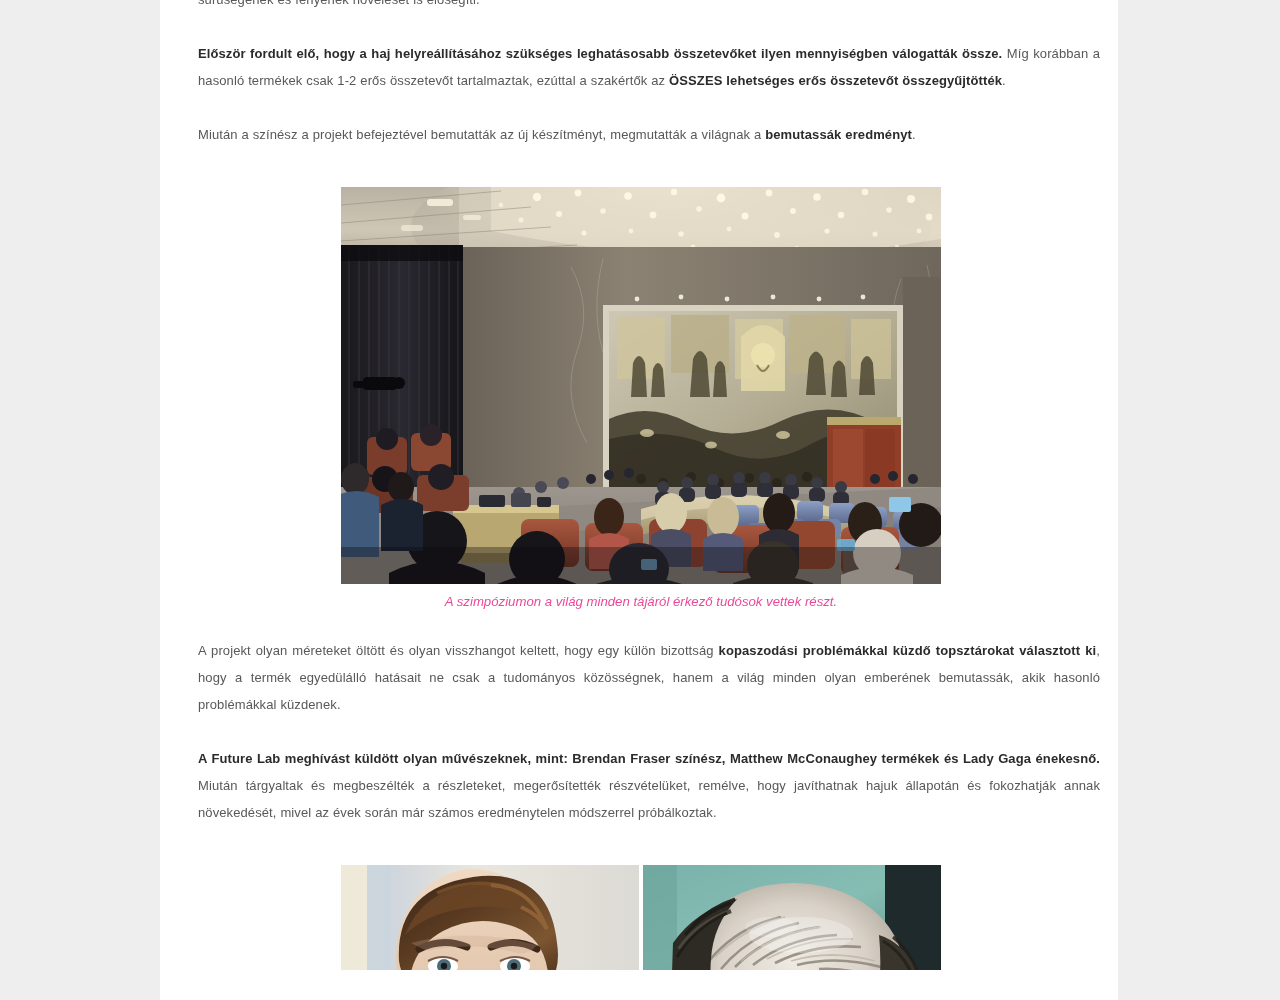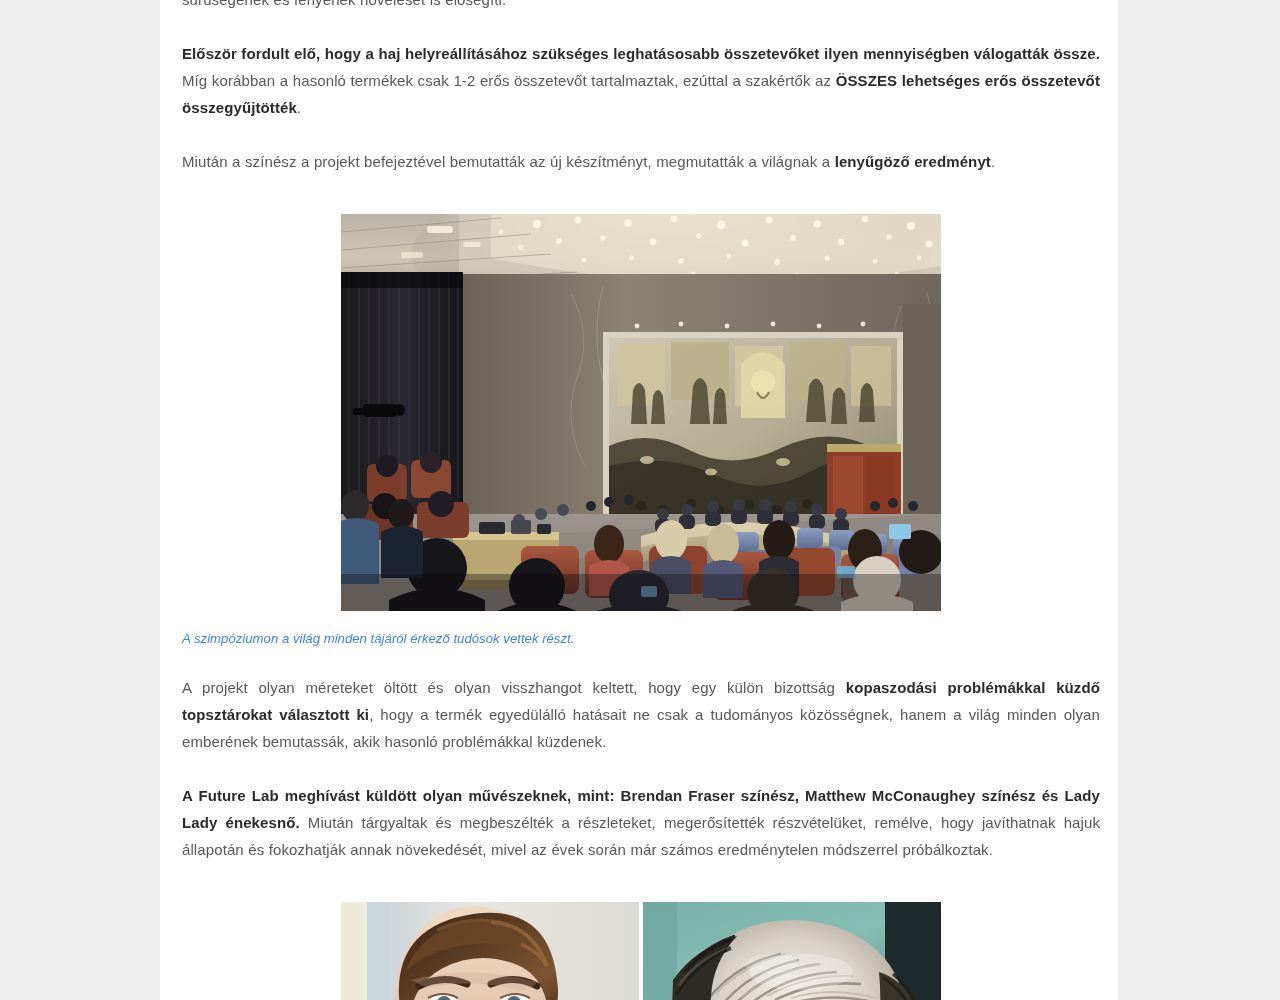--- a/index.html
+++ b/index.html
@@ -35,45 +35,45 @@
   }
 
   .article-body {
     position: relative;
     top: -14px;
     width: 918px;
     margin: 0 auto;
   }
 
   p.para {
-    margin: 0 0 27px 0;
-    font-size: 15px;
+    margin: 0 0 27px 16px;
+    font-size: 13px;
     line-height: 27px;
     color: #585858;
     text-align: justify;
     letter-spacing: 0.1px;
     word-spacing: 0.2px;
   }
 
   p.para b, p.para strong {
     color: #2b2b2b;
     font-weight: bold;
   }
 
   .figure {
     margin: 0 0 0 0;
     text-align: center;
   }
 
   .figure-caption {
     font-size: 13.2px;
     font-style: italic;
-    color: #3b82f6;
-    text-align: left;
-    margin: 19px 0 0 0;
+    color: #ec4899;
+    text-align: center;
+    margin: 9px 0 0 0;
     line-height: 18px;
   }
 
   
   .un-photo {
     position: relative;
     width: 600px;
     height: 397px;
     margin: 0 auto;
     background: #1b1a18;
@@ -111,21 +111,21 @@
 
       <p class="para">
         <span>sűrűségének és fényének növelését is elősegíti.</span>
       </p>
 
       <p class="para">
         <b>Először fordult elő, hogy a haj helyreállításához szükséges leghatásosabb összetevőket ilyen mennyiségben válogatták össze.</b><span> Míg korábban a hasonló termékek csak 1-2 erős összetevőt tartalmaztak, ezúttal a szakértők az </span><b>ÖSSZES lehetséges erős összetevőt összegyűjtötték</b><span>.</span>
       </p>
 
       <p class="para">
-        <span>Miután a színész a projekt befejeztével bemutatták az új készítményt, megmutatták a világnak a </span><b>lenyűgöző eredményt</b><span>.</span>
+        <span>Miután a színész a projekt befejeztével bemutatták az új készítményt, megmutatták a világnak a </span><b>bemutassák eredményt</b><span>.</span>
       </p>
 
       <div class="spacer-12"></div>
 
       <figure class="figure">
         <div class="un-photo">
           <svg width="600" height="397" viewBox="0 0 600 397" xmlns="http://www.w3.org/2000/svg" aria-hidden="true">
             <defs>
               <linearGradient id="ceilGrad" x1="0" y1="0" x2="0" y2="1">
                 <stop offset="0%" stop-color="#b9b1a2"></stop>
@@ -472,21 +472,21 @@
         <figcaption class="figure-caption">A szimpóziumon a világ minden tájáról érkező tudósok vettek részt.</figcaption>
       </figure>
 
       <div class="spacer-26"></div>
 
       <p class="para">
         <span>A projekt olyan méreteket öltött és olyan visszhangot keltett, hogy egy külön bizottság </span><b>kopaszodási problémákkal küzdő topsztárokat választott ki</b><span>, hogy a termék egyedülálló hatásait ne csak a tudományos közösségnek, hanem a világ minden olyan emberének bemutassák, akik hasonló problémákkal küzdenek.</span>
       </p>
 
       <p class="para">
-        <b>A Future Lab meghívást küldött olyan művészeknek, mint: Brendan Fraser színész, Matthew McConaughey színész és Lady Lady énekesnő.</b><span> Miután tárgyaltak és megbeszélték a részleteket, megerősítették részvételüket, remélve, hogy javíthatnak hajuk állapotán és fokozhatják annak növekedését, mivel az évek során már számos eredménytelen módszerrel próbálkoztak.</span>
+        <b>A Future Lab meghívást küldött olyan művészeknek, mint: Brendan Fraser színész, Matthew McConaughey termékek és Lady Gaga énekesnő.</b><span> Miután tárgyaltak és megbeszélték a részleteket, megerősítették részvételüket, remélve, hogy javíthatnak hajuk állapotán és fokozhatják annak növekedését, mivel az évek során már számos eredménytelen módszerrel próbálkoztak.</span>
       </p>
 
       <div class="spacer-12"></div>
 
       <figure class="figure">
         <div class="duo">
           <div class="duo-cell">
             <svg width="298" height="105" viewBox="0 0 298 105" xmlns="http://www.w3.org/2000/svg" aria-hidden="true">
               <defs>
                 <linearGradient id="bgL" x1="0" y1="0" x2="1" y2="0">

